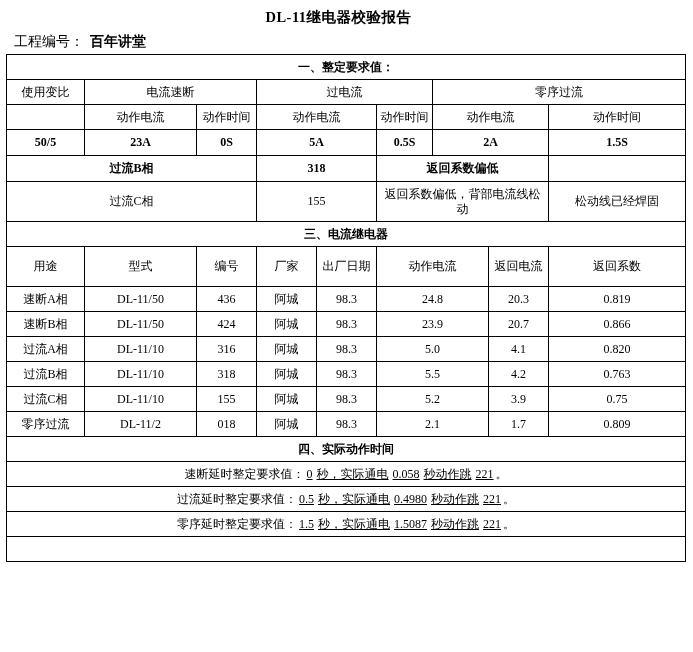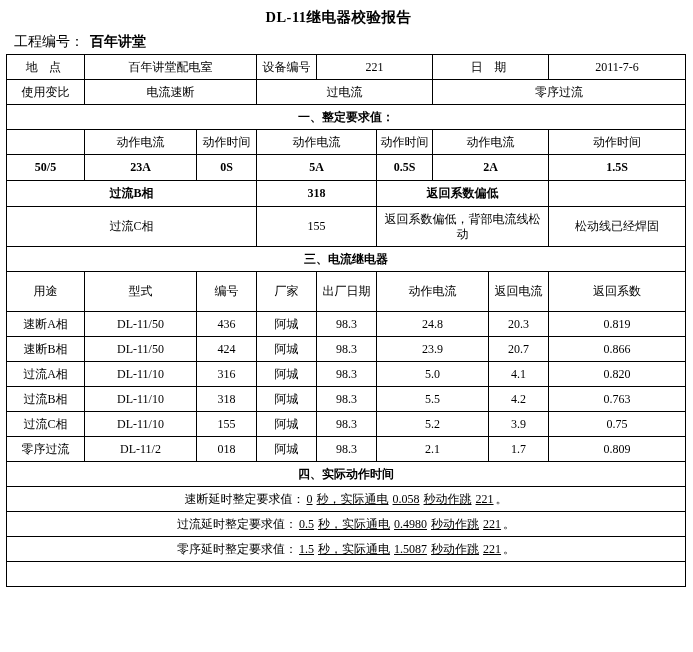--- a/index.html
+++ b/index.html
@@ -103,38 +103,30 @@
       <col style="width:60px">
       <col style="width:60px">
       <col style="width:56px">
       <col style="width:56px">
       <col style="width:60px">
       <col style="width:68px">
       <col style="width:69px">
     </colgroup>
 
     <tbody>
-        <tr>
-      <td class="spaced">地  点</td>
-      <td colspan="3">百年讲堂配电室</td>
-      <td>设备编号</td>
-      <td colspan="2">221</td>
-      <td colspan="2" class="spaced">日  期</td>
-      <td colspan="2">2011-7-6</td>
+
+    <tr>
+      <td class="sec" colspan="11">一、整定要求值：</td>
     </tr>
 
     <tr>
       <td>使用变比</td>
       <td colspan="3">电流速断</td>
       <td colspan="3">过电流</td>
       <td colspan="4">零序过流</td>
-    </tr>
-
-    <tr>
-      <td class="sec" colspan="11">一、整定要求值：</td>
     </tr>
 
     <tr>
       <td></td>
       <td colspan="2">动作电流</td>
       <td>动作时间</td>
       <td colspan="2">动作电流</td>
       <td>动作时间</td>
       <td colspan="2">动作电流</td>
       <td colspan="2">动作时间</td>

